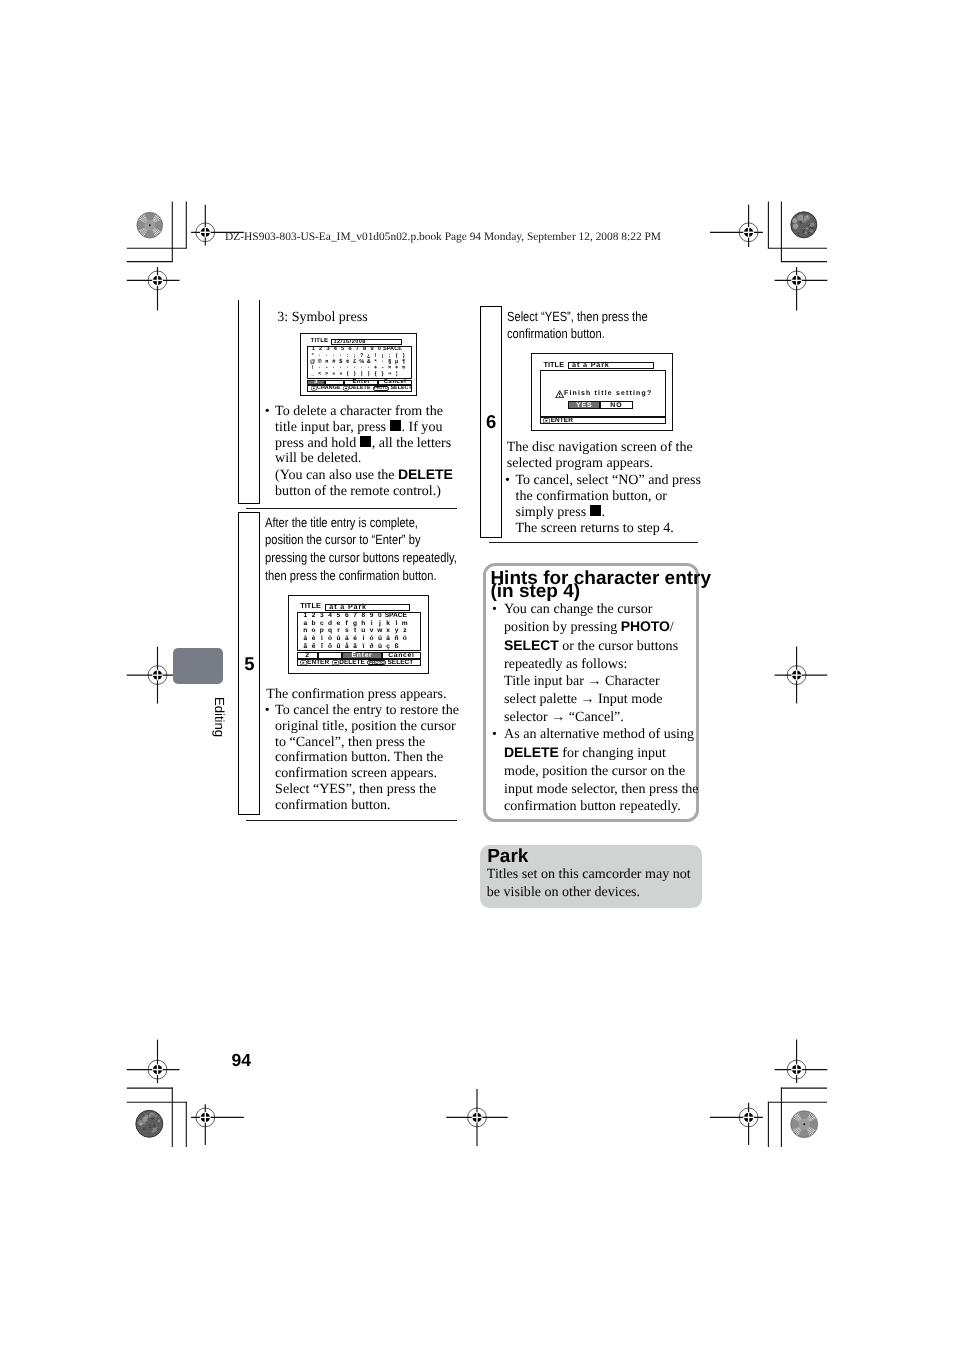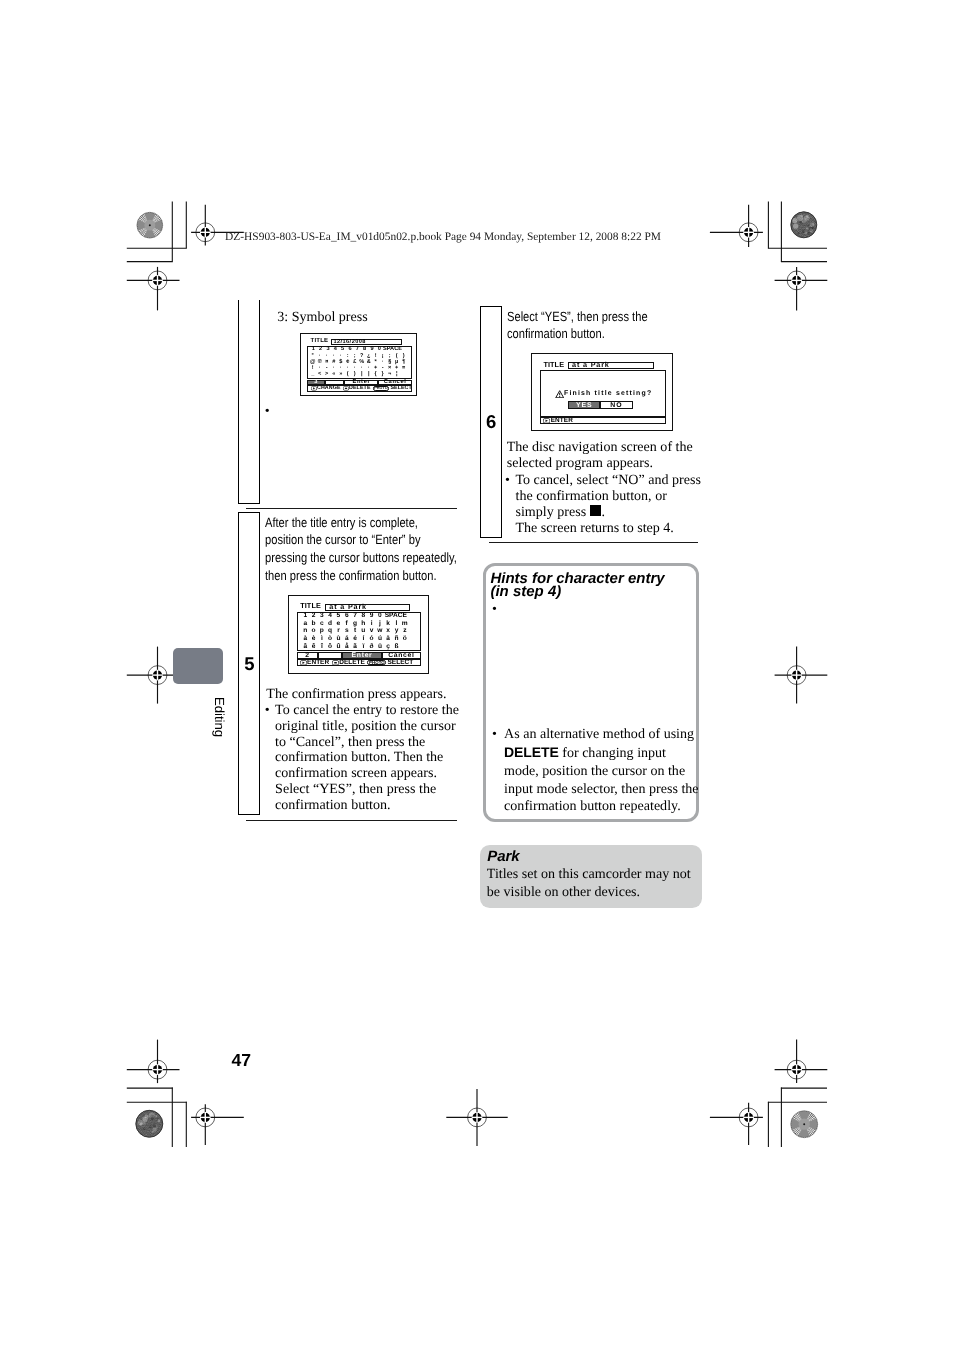--- a/index.html
+++ b/index.html
@@ -10,21 +10,21 @@
   #hdr{position:absolute;left:225.1px;top:231.3px;font-family:"Liberation Serif",serif;font-size:11.42px;color:#1a1a1a;white-space:nowrap;}
 
   .stepbox{position:absolute;border:1.1px solid #000;box-sizing:border-box;}
   .stepnum{position:absolute;font-family:"Liberation Sans",sans-serif;font-weight:bold;font-size:18.5px;text-align:center;color:#000;}
 
   .hdg{position:absolute;font-family:"Liberation Sans",sans-serif;font-size:13.3px;line-height:17.9px;color:#000;
        transform:scaleX(0.838);transform-origin:0 0;letter-spacing:0px;white-space:nowrap;}
   .body{position:absolute;font-family:"Liberation Serif",serif;font-size:14.05px;line-height:15.95px;color:#000;white-space:nowrap;}
   .body b{font-family:"Liberation Sans",sans-serif;font-weight:bold;font-size:14.0px;letter-spacing:-0.1px;}
   .body.wide{line-height:17.72px;}
-  .hdg.tight{line-height:13.7px;font-size:15px;transform:scaleX(1);font-style:italic;}
+  .hdg.tight{line-height:13.7px;font-size:19px;transform:scaleX(1);}
 
   .sq{display:inline-block;width:10.7px;height:10.7px;background:#000;vertical-align:-0.5px;margin:0 0.6px;}
 
   #hints{position:absolute;border:3.2px solid #a7a9ab;border-radius:12px;box-sizing:border-box;background:#fff;}
   #note{position:absolute;background:#d1d2d2;border-radius:9.7px;box-sizing:border-box;}
 
   #sidetab{position:absolute;background:#777c86;border-radius:5px;}
   #sidelabel{position:absolute;font-family:"Liberation Sans",sans-serif;font-size:13.2px;color:#000;
              writing-mode:vertical-rl;letter-spacing:-0.05px;line-height:13.2px;}
 
@@ -457,21 +457,21 @@
       <circle cx="477" cy="1117.4" r="4.6" fill="#000"></circle>
       <line x1="446.3" y1="1117.4" x2="507.7" y2="1117.4" stroke="#111" stroke-width="1.15"></line>
       <line x1="477" y1="1088.9" x2="477" y2="1145.9" stroke="#111" stroke-width="1.15"></line>
       <line x1="471.7" y1="1117.4" x2="482.3" y2="1117.4" stroke="#fff" stroke-width="1.4"></line>
       <line x1="477" y1="1112.1000000000001" x2="477" y2="1122.7" stroke="#fff" stroke-width="1.4"></line>
     </g>
   </svg>
 
 <div id="hdr">DZ-HS903-803-US-Ea_IM_v01d05n02.p.book  Page 94  Monday, September 12, 2008  8:22 PM</div>
 
-<div id="pagenum" style="left:231.4px;top:1049.6px;">47</div>
+<div id="pagenum" style="left:231.4px;top:1049.6px;">94</div>
 
 <div id="sidetab" style="left:172.9px;top:647.5px;width:49.8px;height:36.1px;"></div>
 <div id="sidelabel" style="left:212.6px;top:697.0px;">Editing</div>
 
 <div class="stepbox" style="left:238.2px;top:300px;width:22.2px;height:203.5px;border-top:none;"></div>
 
 <div class="body" style="left:277.2px;top:310.3px;">3: Symbol press</div>
 
 <div class="lcdwrap osd" id="osd-symbol" style="left:300.2px;top:332.8px;width:117.2px;height:63.2px;">
     <div class="ttl" style="left:9.4px;top:4.6px;font-size:6.0px;letter-spacing:0.2px;">TITLE</div>
@@ -501,20 +501,21 @@
         </svg></span>
       <span style="margin-right:2.0px;">DELETE</span>
       <span class="btnglyph" style="padding:0 0.6px;height:4.7px;font-size:3.7px;margin-right:1.1px;font-weight:bold;">PHOTO</span>
       <span>SELECT</span>
     </div>
   </div>
 
 <div class="body" style="left:264.7px;top:403.6px;width:200px;">
   <div style="position:relative;padding-left:10.4px;">
     <span style="position:absolute;left:0;top:0;">•</span>
+    <span id="lb1">To delete a character from the<br>title input bar, press <span class="sq"></span>. If you<br>press and hold <span class="sq"></span>, all the letters<br>will be deleted.<br>(You can also use the <b>DELETE</b><br>button of the remote control.)</span>
   </div>
 </div>
 
 <div class="hl" style="left:246.2px;top:507.9px;width:210.9px;"></div>
 
 <div class="stepbox" style="left:238.2px;top:512px;width:22.2px;height:302.5px;"></div>
 <div class="stepnum" style="left:238.2px;top:652.8px;width:22.2px;">5</div>
 
 <div class="hdg" id="s5h" style="left:264.5px;top:513.5px;width:250px;">After the title entry is complete,<br>position the cursor to “Enter” by<br>pressing the cursor buttons repeatedly,<br>then press the confirmation button.</div>
 
@@ -599,20 +600,21 @@
   </div>
 </div>
 
 <div class="hl" style="left:488.5px;top:542.4px;width:209.4px;"></div>
 
 <div id="hints" style="left:483.4px;top:563.4px;width:215.4px;height:258.4px;"></div>
 <div class="hdg tight" id="htt" style="left:490.4px;top:571.5px;width:230px;font-weight:bold;">Hints for character entry<br>(in step 4)</div>
 <div class="body wide" style="left:492.1px;top:600.6px;width:200px;">
   <div style="position:relative;padding-left:12px;">
     <span style="position:absolute;left:0;top:0;">•</span>
+    <span id="hb1">You can change the cursor<br>position by pressing <b>PHOTO</b>/<br><b>SELECT</b> or the cursor buttons<br>repeatedly as follows:<br>Title input bar → Character<br>select palette → Input mode<br>selector → “Cancel”.</span>
   </div>
 </div>
 <div class="body wide" style="left:492.1px;top:726.4px;width:205px;">
   <div style="position:relative;padding-left:12px;">
     <span style="position:absolute;left:0;top:0;">•</span>
     <span id="hb2">As an alternative method of using<br><b>DELETE</b> for changing input<br>mode, position the cursor on the<br>input mode selector, then press the<br>confirmation button repeatedly.</span>
   </div>
 </div>
 
 <div id="note" style="left:479.9px;top:845.4px;width:221.8px;height:62.2px;"></div>

